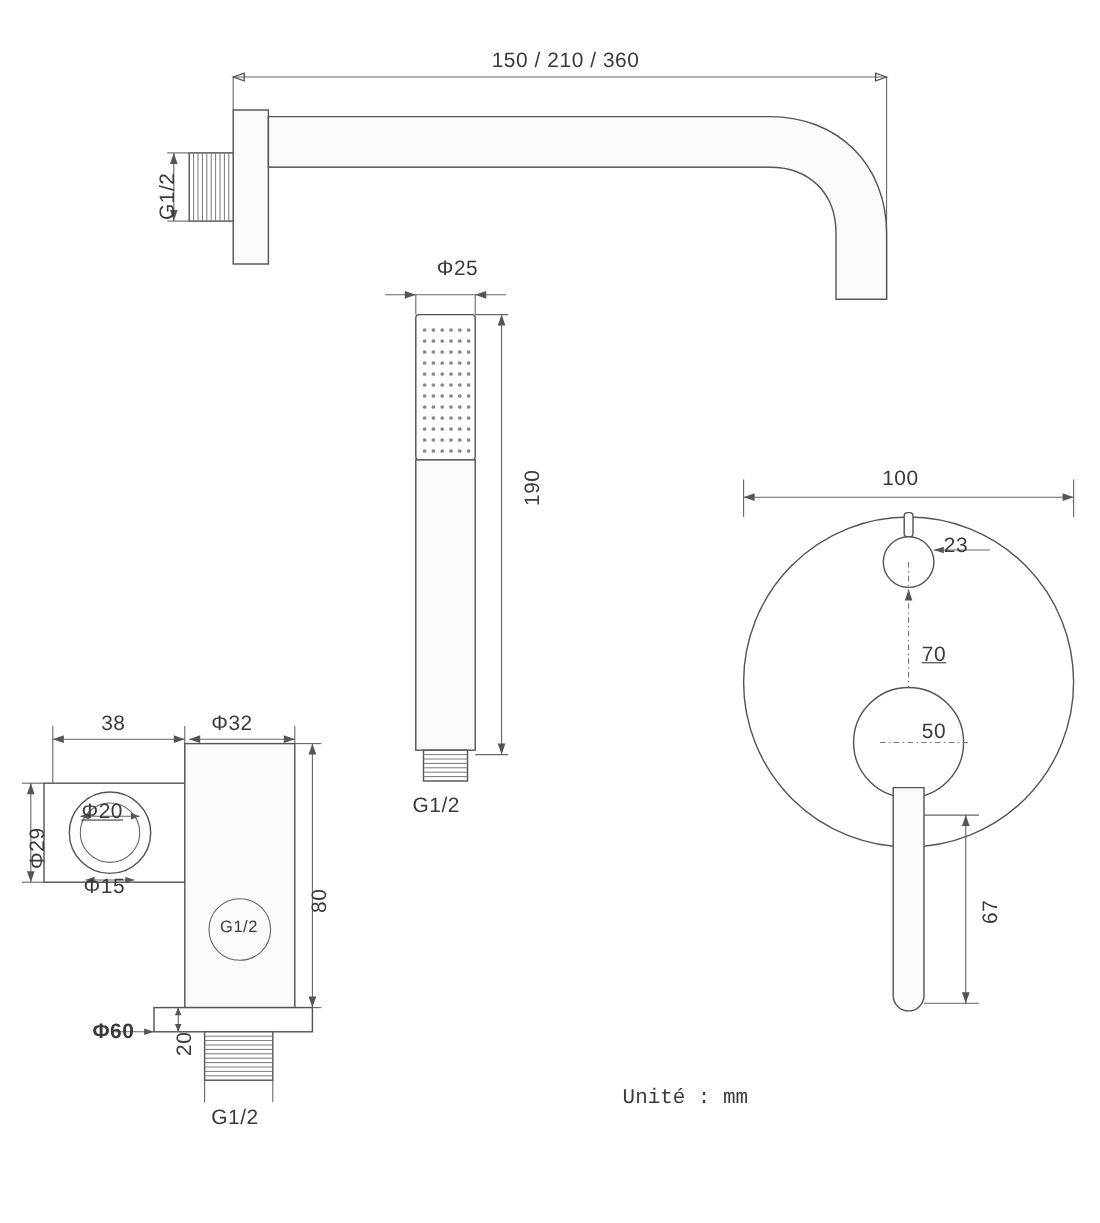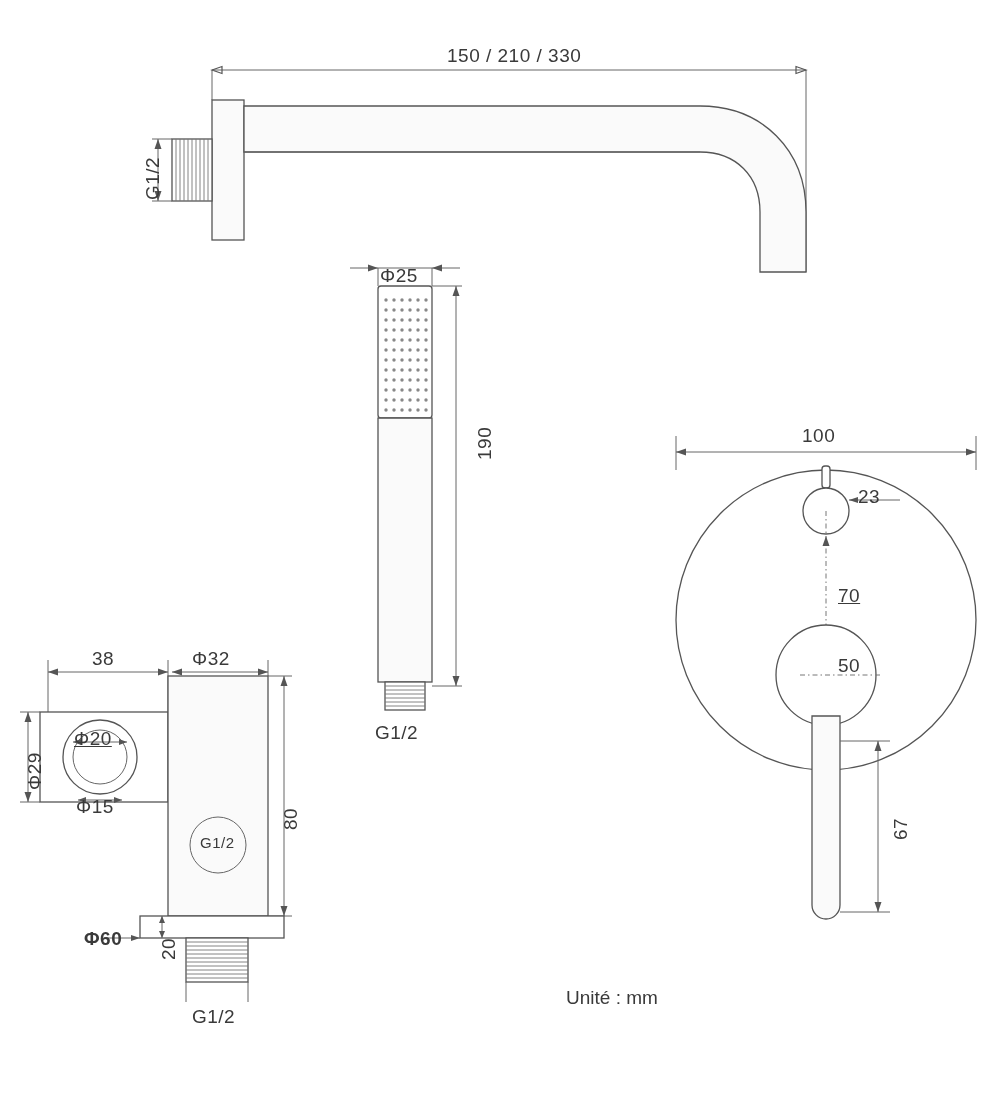--- a/index.html
+++ b/index.html
@@ -288,38 +288,38 @@
       <path class="fill-l" d="M812 716 L840 716 L840 905 A14 14 0 0 1 812 905 Z"></path>
 
       <line class="thin" x1="840" y1="741" x2="890" y2="741"></line>
       <line class="thin" x1="840" y1="912" x2="890" y2="912"></line>
       <line class="thin" x1="878" y1="741" x2="878" y2="912"></line>
       <path d="M878 741 l-3.5 10 h7 z" fill="#555"></path>
       <path d="M878 912 l-3.5 -10 h7 z" fill="#555"></path>
     </g>
   </svg>
 
-  <div class="dim-label" style="left:447px;top:45px;">150 / 210 / 330</div>
+  <div class="dim-label" style="left:447px;top:45px;">150 / 210 / 360</div>
   <div class="dim-label vert" style="left:142px;top:200px;">G1/2</div>
 
-  <div class="dim-label" style="left:380px;top:234px;margin-top:31px;">Φ25</div>
+  <div class="dim-label" style="left:397px;top:234px;">Φ25</div>
   <div class="dim-label vert" style="left:474px;top:460px;">190</div>
   <div class="dim-label" style="left:375px;top:722px;">G1/2</div>
 
   <div class="dim-label" style="left:92px;top:648px;">38</div>
   <div class="dim-label" style="left:192px;top:648px;">Φ32</div>
   <div class="dim-label vert" style="left:24px;top:790px;">Φ29</div>
   <div class="dim-label" style="left:74px;top:728px;text-decoration:underline;">Φ20</div>
   <div class="dim-label" style="left:76px;top:796px;">Φ15</div>
   <div class="dim-label vert" style="left:280px;top:830px;">80</div>
   <div class="dim-label" style="left:84px;top:928px;font-weight:bold;">Φ60</div>
   <div class="dim-label vert" style="left:158px;top:960px;">20</div>
   <div class="dim-label" style="left:192px;top:1006px;">G1/2</div>
   <div class="dim-label" style="left:200px;top:834px;font-size:15px;">G1/2</div>
 
   <div class="dim-label" style="left:802px;top:425px;">100</div>
   <div class="dim-label" style="left:858px;top:486px;">23</div>
   <div class="dim-label" style="left:838px;top:585px;text-decoration:underline;">70</div>
   <div class="dim-label" style="left:838px;top:655px;">50</div>
   <div class="dim-label vert" style="left:890px;top:840px;">67</div>
 
-  <div class="unit" style="left:566px;top:987px;">Unité : mm</div>
+  <div class="unit" style="left:566px;top:987px;font-family:Liberation Mono, monospace;">Unité : mm</div>
 </div>
 
 </body></html>

